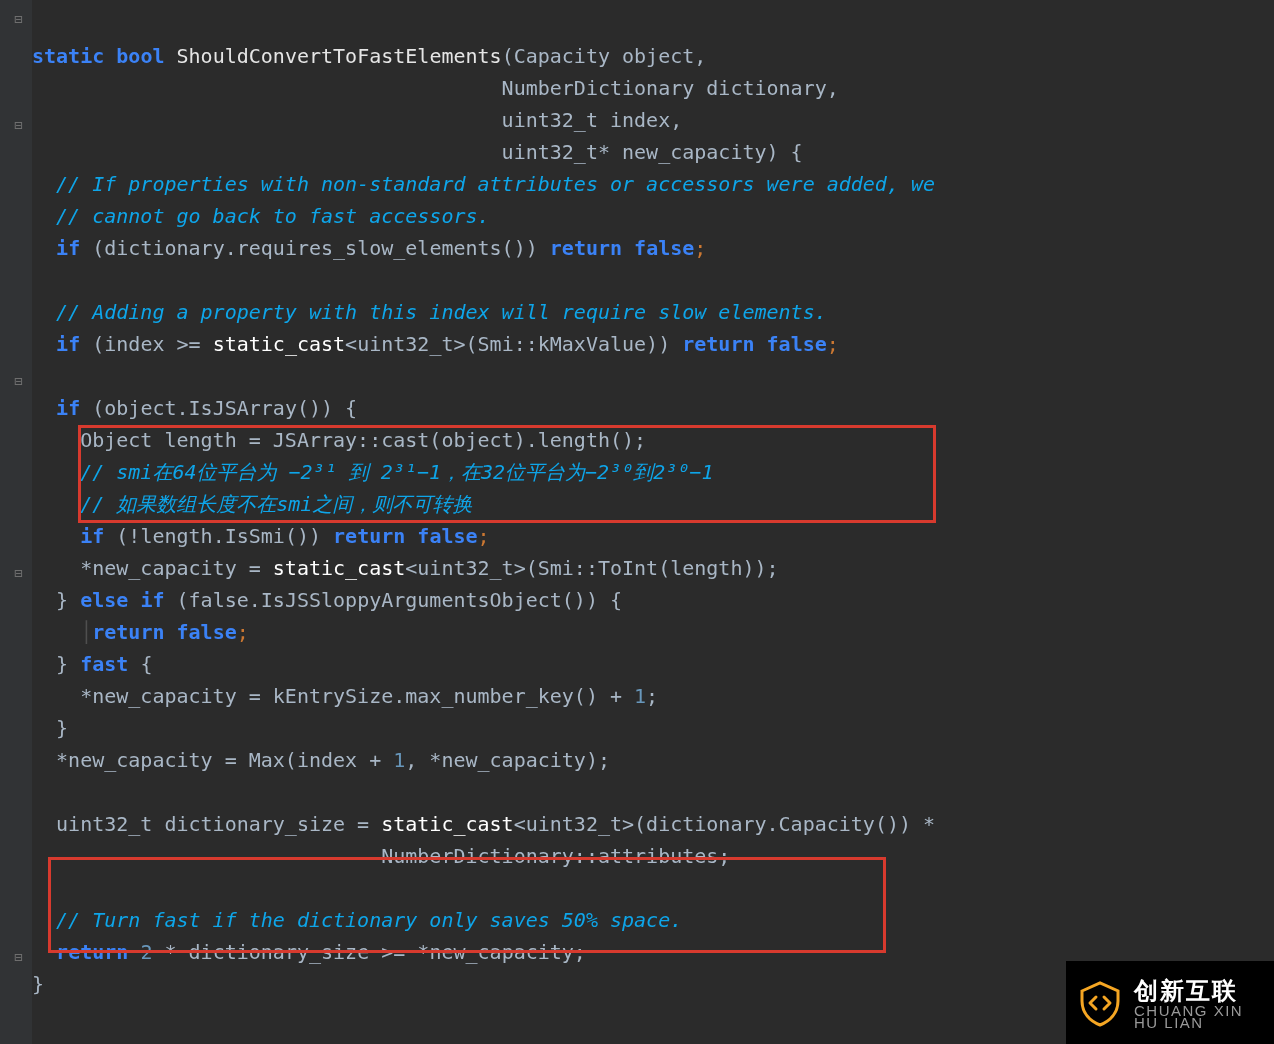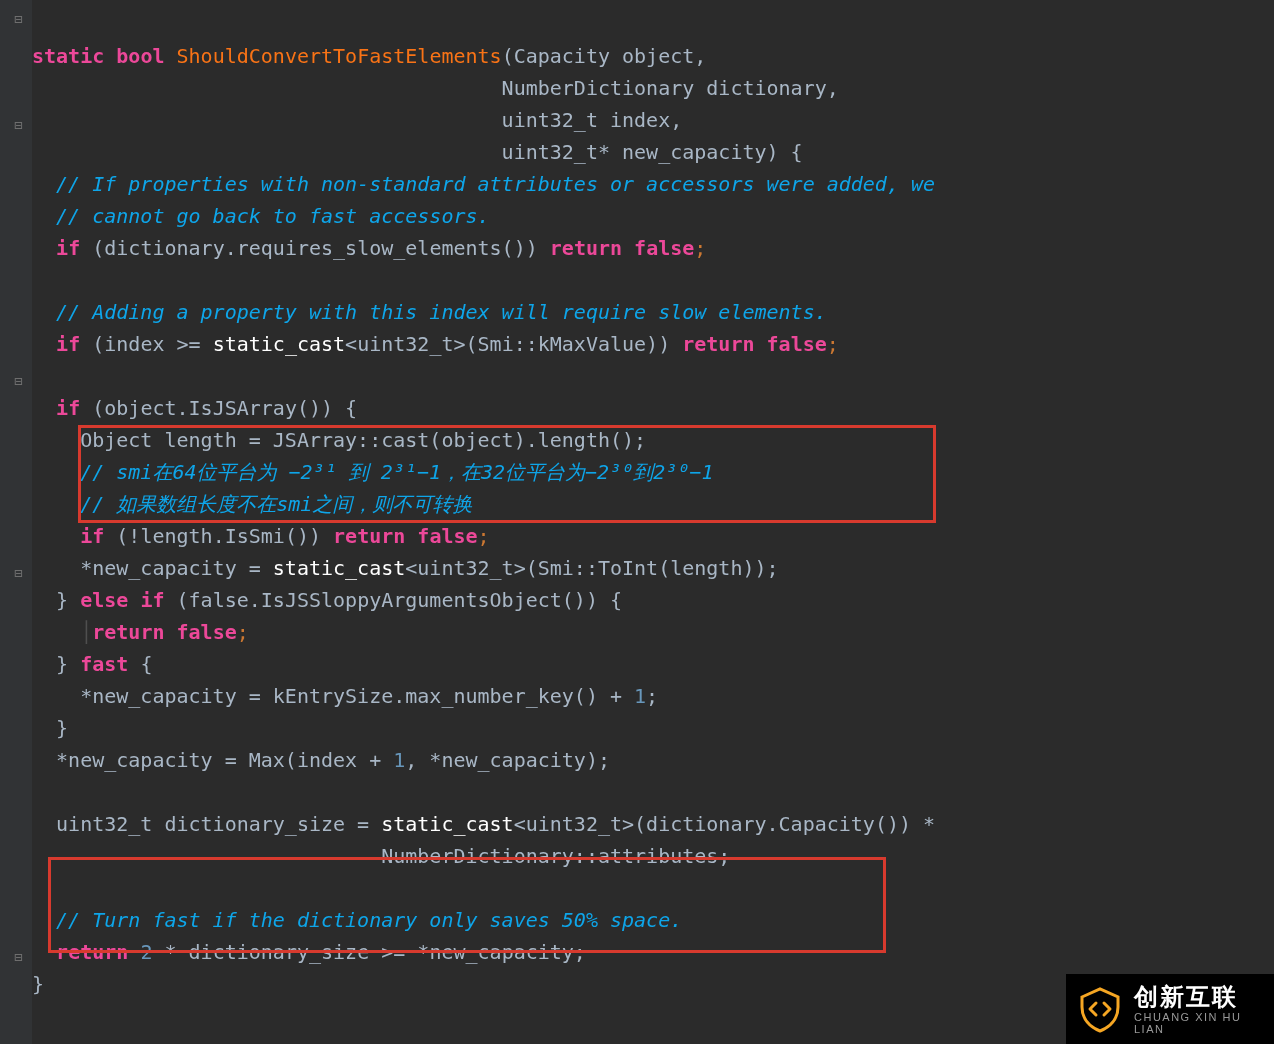--- a/index.html
+++ b/index.html
@@ -31,23 +31,23 @@
     line-height: 14px;
     user-select: none;
   }
   .code-area {
     position: absolute;
     left: 32px;
     top: 8px;
     white-space: pre;
     font-weight: 500;
   }
-  .kw { color: #ec4899; font-weight: bold; }
+  .kw { color: #3b82f6; font-weight: bold; }
   .kw2 { color: #cc7832; }
-  .fn { color: #f97316; }
+  .fn { color: #e5e5e5; }
   .cm { color: #0ea5e9; font-style: italic; }
   .cast { color: #ffffff; }
   .num { color: #6897bb; }
   .hl-box1 {
     position: absolute;
     left: 78px;
     top: 425px;
     width: 858px;
     height: 98px;
     border: 3px solid #d73a2e;
@@ -60,38 +60,38 @@
     width: 838px;
     height: 96px;
     border: 3px solid #d73a2e;
     pointer-events: none;
   }
   .watermark {
     position: absolute;
     right: 0;
     bottom: 0;
     width: 208px;
-    height: 70px;
+    height: 83px;
     background: #000;
     display: flex;
     align-items: center;
     padding: 6px 10px;
     gap: 10px;
   }
   .wm-logo {
     width: 52px;
     height: 52px;
     display: flex;
     align-items: center;
     justify-content: center;
   }
   .wm-logo svg { width: 48px; height: 48px; }
   .wm-text { display: flex; flex-direction: column; color: #fff; }
   .wm-cn { font-family: "Microsoft YaHei", sans-serif; font-size: 24px; font-weight: 700; line-height: 28px; letter-spacing: 2px; }
-  .wm-en { font-family: Arial, sans-serif; font-size: 11px; line-height: 12px; letter-spacing: 1.5px; color: #999; }
+  .wm-en { font-family: Arial, sans-serif; font-size: 15px; line-height: 12px; letter-spacing: 1.5px; color: #999; }
   .contguide {
     color: #4f4f4f;
   }
 </style>
 </head>
 <body>
 
 <div class="gutter">
   <span class="fold-icon" style="top:12px">⊟</span>
   <span class="fold-icon" style="top:118px">⊟</span>

